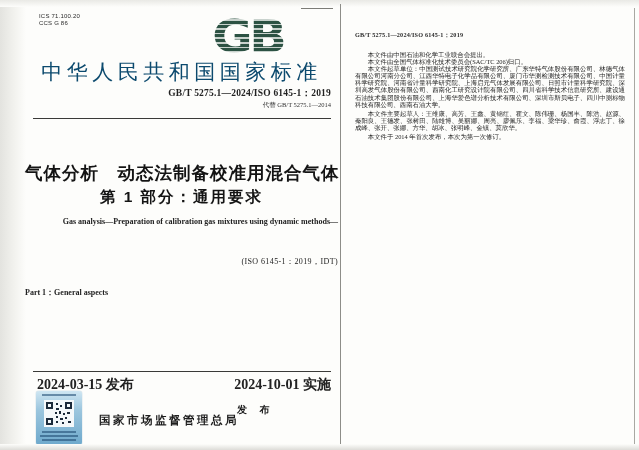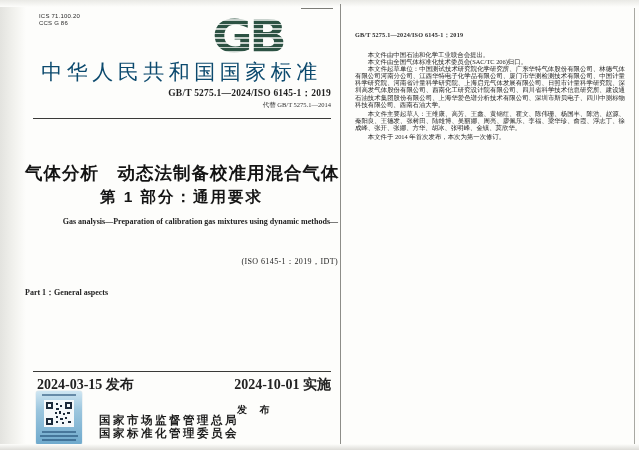--- a/index.html
+++ b/index.html
@@ -140,21 +140,20 @@
           <rect x="16" y="20" width="2" height="2"></rect>
         </g>
       </svg>
       <div class="tline" style="top:40px;"></div>
       <div class="tline" style="top:44px;width:38px;left:4px;"></div>
       <div class="tline" style="top:48px;"></div>
     </div>
 
     <div class="abs issuer">
       <div>国家市场监督管理总局</div>
-      <div>国家标准化管理委员会</div>
     </div>
     <div class="abs publish-label">发 布</div>
 
   </div>
 
   <div class="corner-tick"></div>
   <div class="page-split"></div>
 
   <div class="page" id="page-right">
     <div class="abs fw-header">GB/T 5275.1—2024/ISO 6145-1：2019</div>

